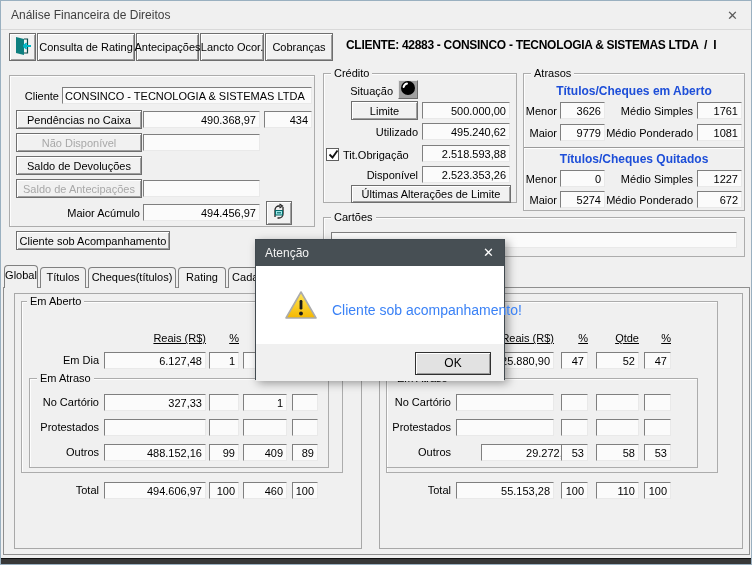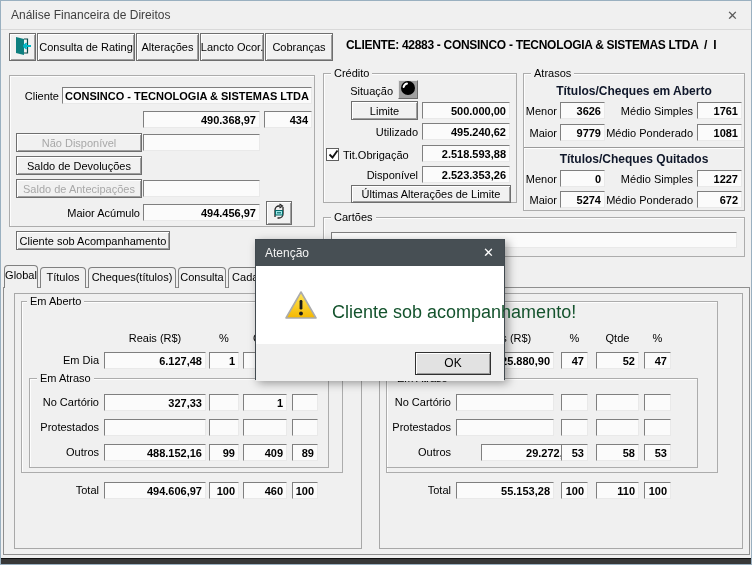--- a/index.html
+++ b/index.html
@@ -18,36 +18,36 @@
     font-size:13px; color:#5a5a5a; cursor:default; }
   
   .tbtn { position:absolute; top:32px; height:28px; background:#f1f1f1;
     border:1px solid #6e6e6e; box-shadow:inset 1px 1px 0 #ffffff, inset -1px -1px 0 #9f9f9f;
     font-size:11px; display:flex; align-items:center; justify-content:center; white-space:nowrap; }
   .clientinfo { position:absolute; left:345px; top:37px; font-size:12px; font-weight:bold;
     letter-spacing:-0.3px; white-space:pre; }
   
   .lbl { position:absolute; font-size:11px; line-height:13px; white-space:nowrap; }
   .r { text-align:right; }
-  .c { text-align:center; }
+  .c { text-align:right;text-decoration:underline; }
   .fld { position:absolute; height:17px; background:#fbfbfb;
     border:1px solid; border-color:#7f7f7f #e9e9e9 #e9e9e9 #7f7f7f;
     font-size:11px; line-height:14px; text-align:right; padding:1px 3px 0 2px;
-    overflow:hidden; white-space:nowrap;font-weight:bold; }
+    overflow:hidden; white-space:nowrap; }
   .fld.la { text-align:left; }
   .btn3d { position:absolute; background:#f1f1f1; border:1px solid #6e6e6e;
     box-shadow:inset 1px 1px 0 #ffffff, inset -1px -1px 0 #9f9f9f;
     font-size:11px; display:flex; align-items:center; justify-content:center;
     white-space:nowrap; }
   .btn3d.disabled { color:#a8a8a8; }
   .gb { position:absolute; border:1px solid #acacac;
     box-shadow:inset 1px 1px 0 #fdfdfd; }
   .gtlabel { position:absolute; height:12px; line-height:12px; background:#f0f0f0;
     padding:0 3px; font-size:11px; z-index:2; white-space:nowrap; }
-  .navyh { position:absolute; color:#0f172a; font-weight:bold; font-size:12px;
+  .navyh { position:absolute; color:#1d4ed8; font-weight:bold; font-size:12px;
     text-align:center; white-space:nowrap; }
   .hr { position:absolute; height:0; border-top:1px solid #9a9a9a; border-bottom:1px solid #ffffff; }
   .led { position:absolute; width:20px; height:19px; background:#a0a0a0;
     border:1px solid; border-color:#e6e6e6 #6a6a6a #6a6a6a #e6e6e6;
     display:flex; align-items:center; justify-content:center; }
   .checkbox { position:absolute; width:13px; height:13px; background:#fff;
     border:1px solid #5f5f5f; }
   .checkbox svg { position:absolute; left:0; top:-1px; }
   
   .tab { position:absolute; background:#f0f0f0; border:1px solid #808080; border-bottom:none;
@@ -58,21 +58,21 @@
     background:#f0f0f0; border:1px solid #8f8f8f; }
   .panel { position:absolute; border:1px solid #a8a8a8; }
   
   .dialog { position:absolute; left:254px; top:238px; width:250px; height:141px;
     background:#ffffff; border:1px solid #41494f; z-index:20;
     box-shadow:3px 3px 9px rgba(0,0,0,0.38); }
   .dlg-title { position:absolute; left:0; top:0; width:100%; height:26px; background:#474f54; }
   .dlg-title .t { position:absolute; left:9px; top:0; line-height:26px; font-size:12px; color:#f2f2f2; }
   .dlg-title .x { position:absolute; right:10px; top:0; line-height:26px; font-size:13px; color:#ffffff; }
   .dlg-body { position:absolute; left:0; top:26px; width:100%; height:78px; background:#ffffff; }
-  .dlg-msg { position:absolute; left:76px; top:36px; font-size:18px; color:#14532d; white-space:nowrap; }
+  .dlg-msg { position:absolute; left:76px; top:36px; font-size:14px; color:#3b82f6; white-space:nowrap; }
   .dlg-footer { position:absolute; left:0; top:104px; width:100%; height:37px; background:#f0f0f0; }
   .okbtn { position:absolute; left:159px; top:8px; width:76px; height:23px; background:#e2e2e2;
     border:1px solid #303030; box-shadow:inset 1px 1px 0 #fff, inset -1px -1px 0 #9c9c9c;
     font-size:12px; text-align:center; line-height:21px; }
   .bottombar { position:absolute; left:0; top:557px; width:752px; height:8px;
     background:#383838; border-top:1px solid #101010; }
 </style>
 </head>
 <body>
 
@@ -86,29 +86,30 @@
   <div class="tbtn" style="left:8px;width:27px">
     <span>
       <svg width="20" height="22" viewBox="0 0 20 22">
         <path d="M3 2 L11 4 V20 L3 18 Z" fill="#0d7f7f"></path>
         <path d="M11 4 H14.5 V18 H11" fill="none" stroke="#0a4a4a" stroke-width="1.2"></path>
         <path d="M18 11 H10.5 M10.5 11 l3.2 -2.8 M10.5 11 l3.2 2.8" stroke="#00b8c8" stroke-width="1.8" fill="none"></path>
       </svg>
     </span>
   </div>
   <div class="tbtn" style="left:36px;width:98px">Consulta de Rating</div>
-  <div class="tbtn" style="left:135px;width:63px">Alterações</div>
+  <div class="tbtn" style="left:135px;width:63px">Antecipações</div>
   <div class="tbtn" style="left:264px;width:68px">Cobranças</div>
   <div class="tbtn" style="left:199px;width:64px">Lancto Ocor.</div>
   <span class="clientinfo">CLIENTE: 42883 - CONSINCO - TECNOLOGIA &amp; SISTEMAS LTDA  /  I</span>
 
   <div class="gb" style="left:8px;top:74px;width:306px;height:152px"></div>
   <span class="lbl r" style="left:20px;top:89px;width:38px">Cliente</span>
   <div class="fld la" style="left:61px;top:86px;width:250px">CONSINCO - TECNOLOGIA &amp; SISTEMAS LTDA</div>
 
+  <div class="btn3d" style="left:15px;top:109px;width:126px;height:19px">Pendências no Caixa</div>
   <div class="fld" style="left:142px;top:110px;width:117px">490.368,97</div>
   <div class="fld" style="left:263px;top:110px;width:48px">434</div>
 
   <div class="btn3d disabled" style="left:15px;top:132px;width:126px;height:19px">Não Disponível</div>
   <div class="fld" style="left:142px;top:133px;width:117px"></div>
 
   <div class="btn3d" style="left:15px;top:155px;width:126px;height:19px">Saldo de Devoluções</div>
 
   <div class="btn3d disabled" style="left:15px;top:178px;width:126px;height:19px">Saldo de Antecipações</div>
   <div class="fld" style="left:142px;top:179px;width:117px"></div>
@@ -176,21 +177,21 @@
   <span class="lbl r" style="left:598px;top:193px;width:94px">Médio Ponderado</span>
   <div class="fld" style="left:696px;top:190px;width:45px">672</div>
 
   <div class="gb" style="left:322px;top:216px;width:422px;height:40px"></div>
   <span class="gtlabel" style="left:330px;top:210px">Cartões</span>
   <div class="fld la" style="left:330px;top:231px;width:406px;height:16px"></div>
 
   <div class="tab active" style="left:3px;width:34px">Global</div>
   <div class="tab" style="left:39px;width:46px">Títulos</div>
   <div class="tab" style="left:87px;width:88px">Cheques(títulos)</div>
-  <div class="tab" style="left:177px;width:48px">Consulta</div>
+  <div class="tab" style="left:177px;width:48px">Rating</div>
   <div class="tab" style="left:227px;width:40px">Cadas</div>
   <div class="page"></div>
 
   <div class="panel" style="left:13px;top:292px;width:348px;height:256px"></div>
   <div class="gb" style="left:20px;top:300px;width:322px;height:172px"></div>
   <span class="gtlabel" style="left:26px;top:294px">Em Aberto</span>
   <span class="lbl c" style="left:103px;top:331px;width:102px">Reais (R$)</span>
   <span class="lbl c" style="left:208px;top:331px;width:30px">%</span>
   <span class="lbl c" style="left:242px;top:331px;width:44px">Qtde</span>
   <span class="lbl c" style="left:291px;top:331px;width:26px">%</span>

